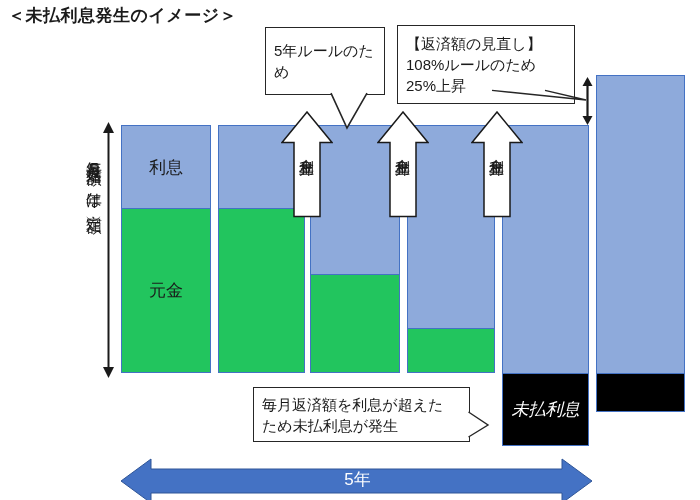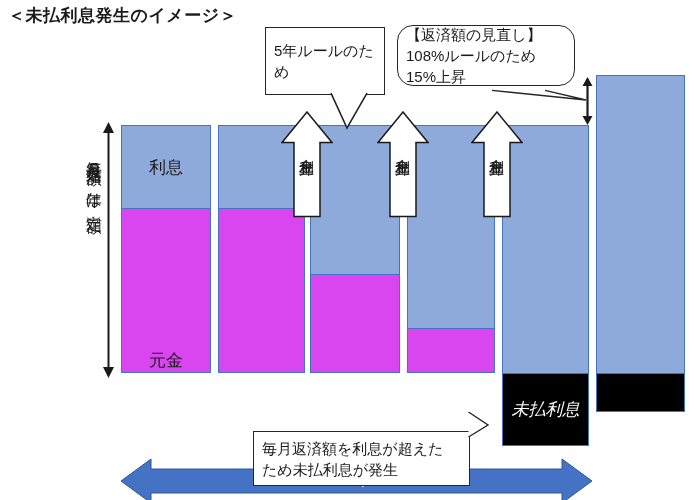--- a/index.html
+++ b/index.html
@@ -7,21 +7,21 @@
   .canvas { position:relative; width:700px; height:500px; background:#ffffff; overflow:hidden;
             font-family:"Liberation Sans", sans-serif; color:#1a1a1a; }
 
   .title { position:absolute; left:8px; top:4px; font-size:17px; font-weight:700; letter-spacing:0.5px; }
 
   
   .bar { position:absolute; }
   .seg { position:absolute; left:0; right:0; border:1.5px solid #4472C4; display:flex;
          align-items:center; justify-content:center; }
   .seg.blue  { background:#8EAADB; }
-  .seg.gray  { background:#d946ef;align-items:flex-end; }
+  .seg.gray  { background:#22c55e; }
   .seg.black { background:#000000; border-color:#4472C4; }
   .seg-label { font-size:17px; color:#1a1a1a; }
   .seg-label.white { color:#ffffff; }
 
   
   .rate-arrow { position:absolute; width:52px; height:107px; top:111px; }
   .rate-arrow svg { position:absolute; inset:0; }
   .rate-arrow .vtext { position:absolute; left:0; right:0; top:36px; bottom:2px;
     display:flex; align-items:flex-start; justify-content:center; }
   .rate-arrow .vtext span { writing-mode:vertical-rl; text-orientation:upright;
@@ -126,27 +126,27 @@
   <svg class="v-dbl-arrow" style="left:580px; top:76px;" width="15" height="50" viewBox="0 0 15 50">
     <line x1="7.5" y1="7" x2="7.5" y2="43" stroke="#1a1a1a" stroke-width="2.2"></line>
     <polygon points="7.5,1 2.5,10 12.5,10" fill="#1a1a1a"></polygon>
     <polygon points="7.5,49 2.5,40 12.5,40" fill="#1a1a1a"></polygon>
   </svg>
 
   <div class="callout" style="left:245px; top:27px; width:120px; height:68px;margin-left:20px;">
     <div>5年ルールのため</div>
   </div>
 
-  <div class="callout" style="left:397px; top:25px; width:178px; height:61px;border-radius:16px;">
+  <div class="callout" style="left:397px; top:25px; width:178px; height:79px;">
     <div>【返済額の見直し】</div>
     <div>108%ルールのため</div>
-    <div>15%上昇</div>
+    <div>25%上昇</div>
   </div>
 
-  <div class="callout" style="left:253px; top:387px; width:217px; height:55px;margin-top:44px;">
+  <div class="callout" style="left:253px; top:387px; width:217px; height:55px;">
     <div>毎月返済額を利息が超えた</div>
     <div>ため未払利息が発生</div>
   </div>
 
   <svg class="pointer-layer" width="700" height="500" viewBox="0 0 700 500">
     <path d="M331,93.2 L347,128 L367,93.2" fill="#ffffff" stroke="#262626" stroke-width="1.6"></path>
     <path d="M492,90.4 L586,100 L545,90.4" fill="#ffffff" stroke="#262626" stroke-width="1.4"></path>
     <path d="M468.5,412 L488,425 L468.5,437" fill="#ffffff" stroke="#262626" stroke-width="1.4"></path>
   </svg>
 

